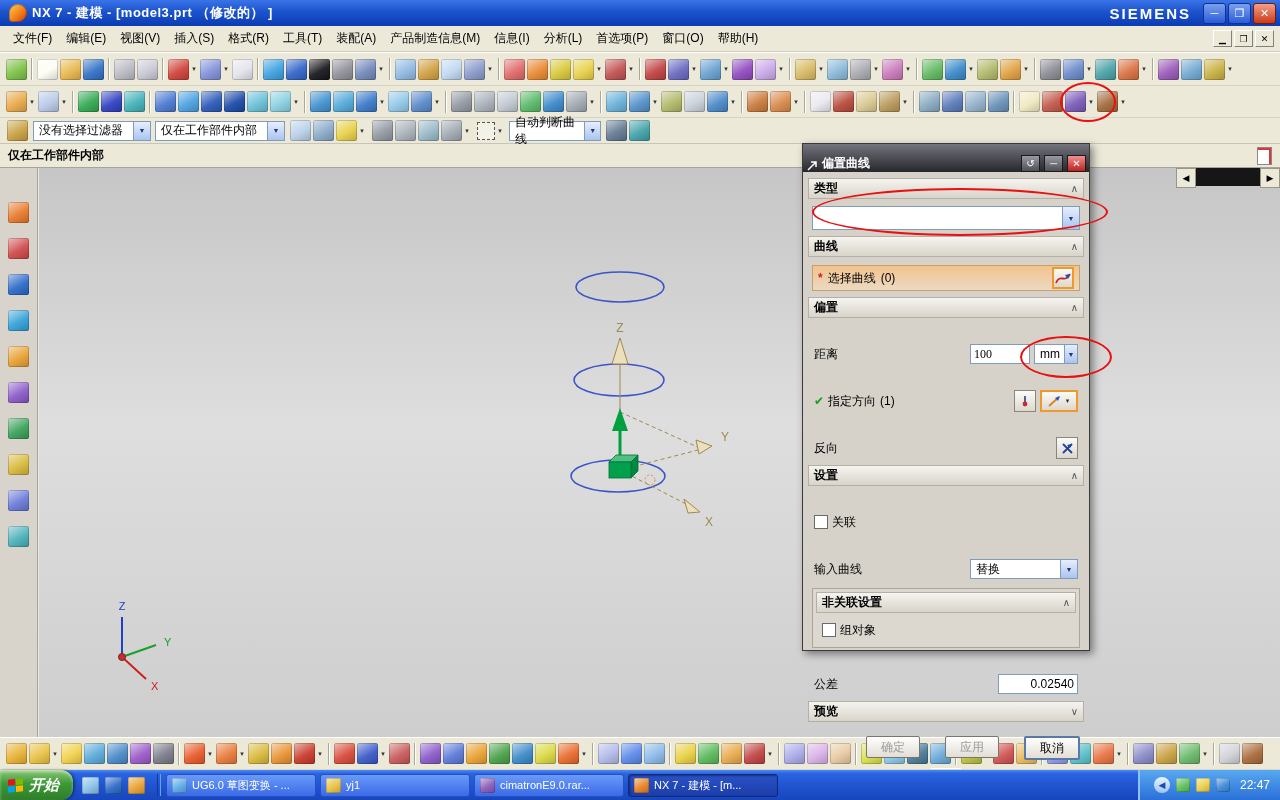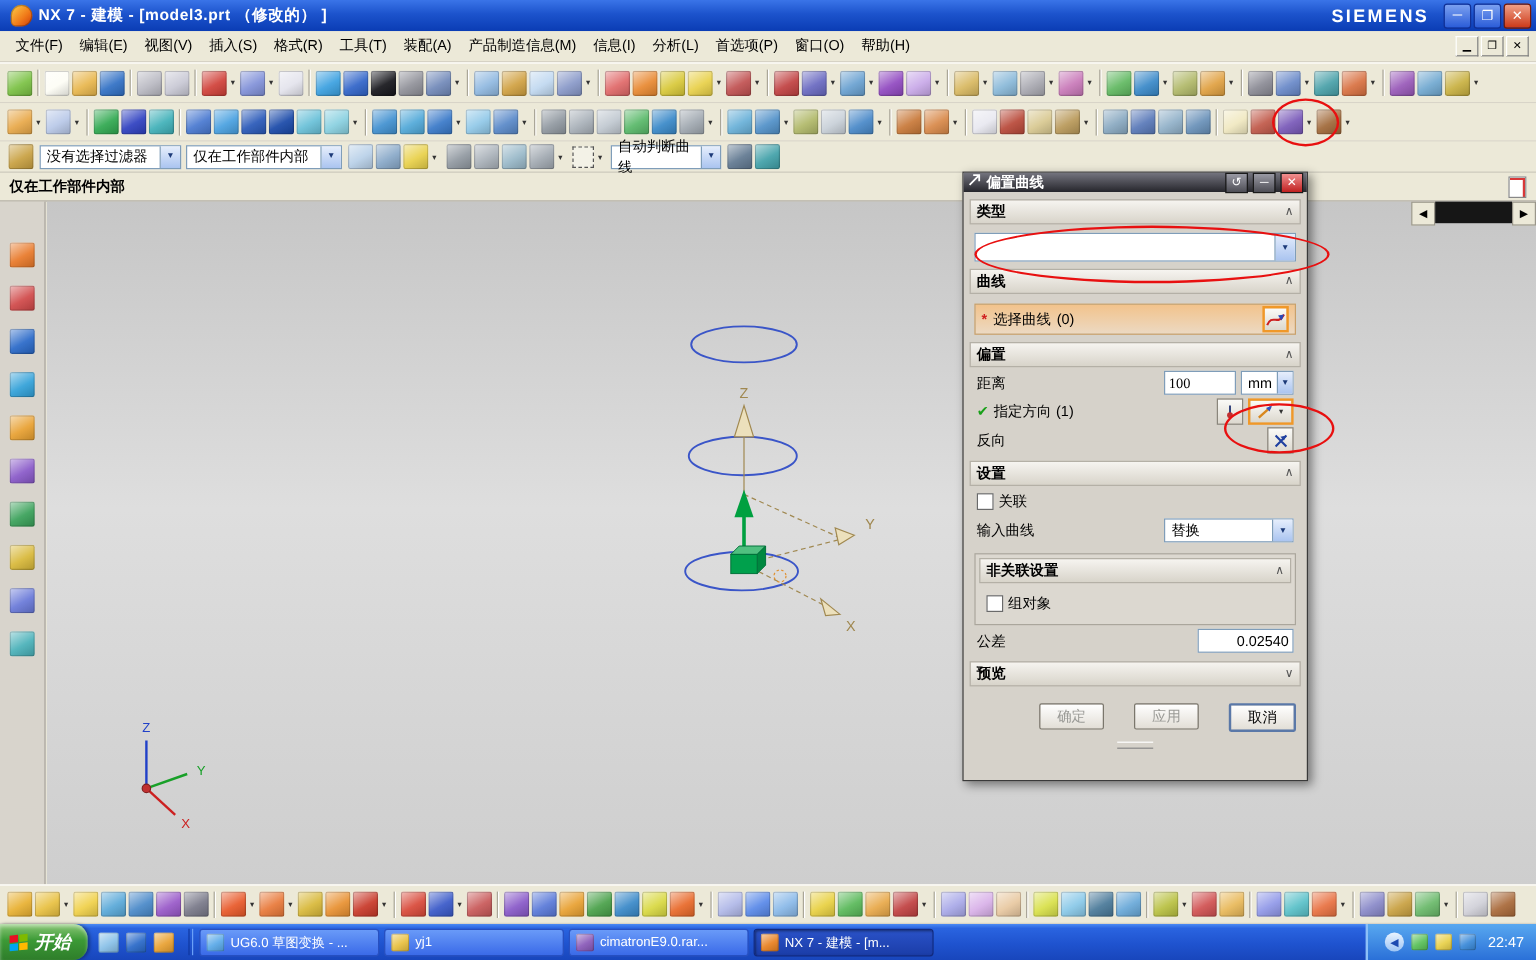--- a/index.html
+++ b/index.html
@@ -63,39 +63,39 @@
     display:flex;align-items:center;justify-content:center;}
   .vs-dark{width:64px;height:18px;background:#161616;}
   
   .ann{position:absolute;border:2px solid #e81010;border-radius:50%;pointer-events:none;z-index:40;}
   #ann1{left:1060px;top:82px;width:52px;height:36px;}
   #ann2{left:812px;top:188px;width:292px;height:44px;}
   #ann3{left:1020px;top:336px;width:88px;height:38px;}
   
   .dlg{position:absolute;left:802px;top:143px;width:288px;height:508px;background:#d6d2ca;
     border:1px solid #3a3a3a;box-shadow:3px 3px 8px rgba(0,0,0,.45);z-index:30;box-sizing:border-box;}
-  .dlg-title{height:16px;background:linear-gradient(#74747e,#26262c);color:#fff;display:flex;
-    align-items:flex-start;gap:4px;padding:0 3px;}
+  .dlg-title{height:28px;background:linear-gradient(#74747e,#26262c);color:#fff;display:flex;
+    align-items:flex-end;gap:4px;padding:0 3px;}
   .dlg-title .t{flex:1;font-weight:bold;}
   .dlg-tb{width:17px;height:15px;display:flex;align-items:center;justify-content:center;
     background:linear-gradient(#9a9aa4,#4e4e56);border:1px solid #1a1a1a;color:#fff;font-size:10px;}
   .dlg-tb.close{background:linear-gradient(#f09090,#c02020);}
   .sec{height:19px;margin:6px 5px 0;background:linear-gradient(#f6f4f0,#d8d4ca);
     border:1px solid #b4b0a6;display:flex;align-items:center;padding:0 5px;font-weight:bold;}
   .chev{margin-left:auto;color:#555;font-size:10px;font-weight:normal;}
   .xpselect{margin:7px 9px 0;height:22px;border:1px solid #7f9db9;background:#fff;display:flex;
     align-items:stretch;}
   .sel-val{flex:1;background:#2e5bbf;color:#fff;display:flex;align-items:center;gap:5px;padding:0 4px;}
   .currow{margin:8px 9px 0;height:26px;background:linear-gradient(#f2c38c,#ecd9c2);
     border:1px solid #caa068;display:flex;align-items:center;gap:5px;padding:0 5px;box-sizing:border-box;}
   .star{color:#d02020;font-weight:bold;}
   .sqbtn{width:22px;height:22px;background:linear-gradient(#fbfbf8,#dcd8ce);border:1px solid #8a867c;
     display:flex;align-items:center;justify-content:center;box-sizing:border-box;}
   .sqbtn.hl{border:2px solid #f09828;}
-  .row{display:flex;align-items:center;margin:2px 11px 0;height:22px;gap:4px;}
+  .row{display:flex;align-items:center;margin:25px 11px 0;height:22px;gap:4px;}
   .row .lbl{flex:1;}
   .fld{height:18px;border:1px solid #7f9db9;background:#fff;padding:0 3px;font:inherit;box-sizing:content-box;}
   .unitdd{width:44px;height:20px;}
   .okcheck{color:#18a018;font-weight:bold;}
   .cb{width:12px;height:12px;border:1px solid #6a6a6a;background:#fff;display:inline-block;}
   .panel{margin:8px 9px 0;border:1px solid #aaa69c;background:#dcd8d0;padding-bottom:6px;}
   .panel .sec{margin:3px 3px 0;gap:36px;}
   .panel .row{margin:6px 9px 0;}
   .btns{display:flex;justify-content:flex-end;gap:25px;margin:14px 9px 0;}
   .xpbtn{width:52px;height:20px;background:linear-gradient(#ffffff,#e2ded6);border:1px solid #7a766c;

